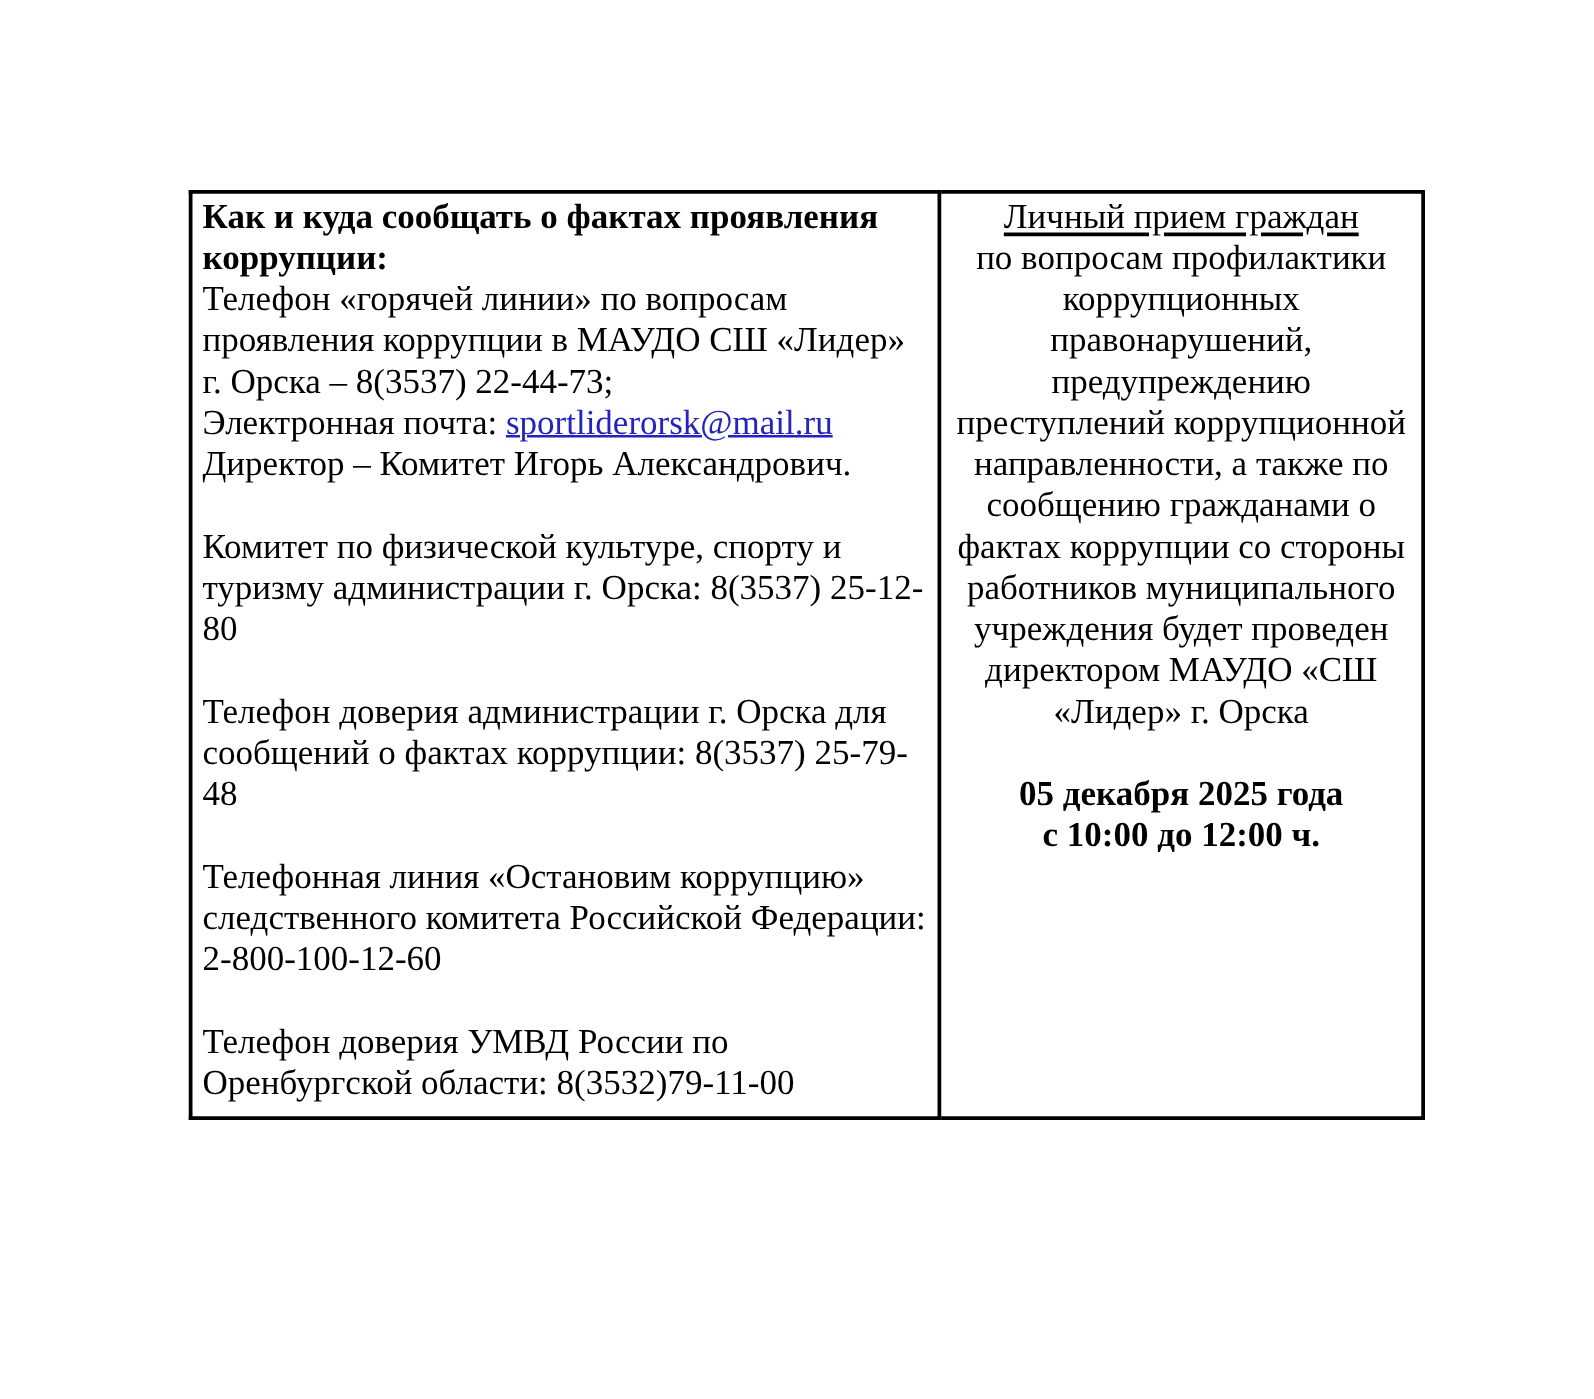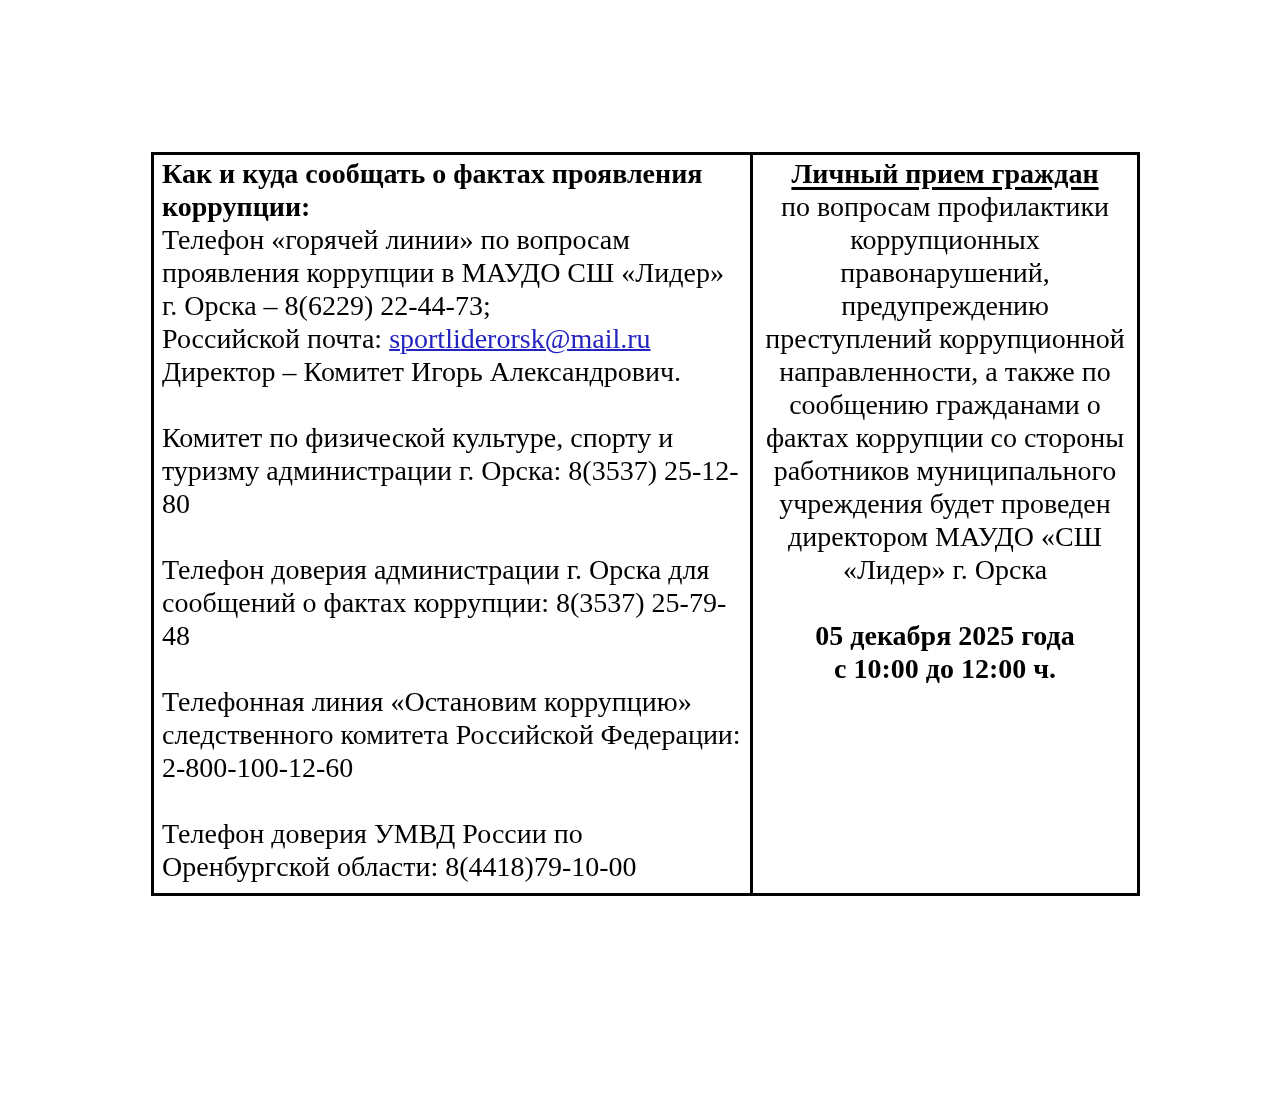--- a/index.html
+++ b/index.html
@@ -42,21 +42,21 @@
   td.left-cell  { width: 599px; text-align: left; }
   td.right-cell { width: 387px; text-align: center; }
 
   p { margin: 0; white-space: pre-line; }
 
   .bold { font-weight: bold; }
 
   .spaced { margin-top: 33px; }
 
   .heading-underlined {
-    font-weight: bold;
+    font-weight: normal;
     text-decoration: underline;
     text-decoration-thickness: 3px;
     text-underline-offset: 4px;
   }
 
   a.email-link {
     color: var(--link-color);
     text-decoration: underline;
     text-decoration-thickness: 2px;
     cursor: pointer;
@@ -71,34 +71,34 @@
     <colgroup>
       <col style="width:599px">
       <col style="width:387px">
     </colgroup>
     <tbody>
         <tr>
 
       <td class="left-cell">
         <p class="bold">Как и куда сообщать о фактах проявления коррупции:</p>
 
-        <p>Телефон «горячей линии» по вопросам проявления коррупции в МАУДО СШ «Лидер» г. Орска – 8(6229) 22-44-73;</p>
+        <p>Телефон «горячей линии» по вопросам проявления коррупции в МАУДО СШ «Лидер» г. Орска – 8(3537) 22-44-73;</p>
 
-        <p><span>Российской почта: </span><a class="email-link" href="#">sportliderorsk@mail.ru</a></p>
+        <p><span>Электронная почта: </span><a class="email-link" href="#">sportliderorsk@mail.ru</a></p>
 
         <p>Директор – Комитет Игорь Александрович.</p>
 
         <p class="spaced">Комитет по физической культуре, спорту и туризму администрации г. Орска: 8(3537) 25-12-80</p>
 
         <p class="spaced">Телефон доверия администрации г. Орска для сообщений о фактах коррупции: 8(3537) 25-79-48</p>
 
         <p class="spaced">Телефонная линия «Остановим коррупцию» следственного комитета Российской Федерации:
 2-800-100-12-60</p>
 
-        <p class="spaced">Телефон доверия УМВД России по Оренбургской области: 8(4418)79-10-00</p>
+        <p class="spaced">Телефон доверия УМВД России по Оренбургской области: 8(3532)79-11-00</p>
       </td>
 
       <td class="right-cell">
         <p class="heading-underlined">Личный прием граждан</p>
 
         <p>по вопросам профилактики коррупционных правонарушений, предупреждению преступлений коррупционной направленности, а также по сообщению гражданами о фактах коррупции со стороны работников муниципального учреждения будет проведен директором МАУДО «СШ «Лидер» г. Орска</p>
 
         <p class="bold spaced">05 декабря 2025 года
 с 10:00 до 12:00 ч.</p>
       </td>

